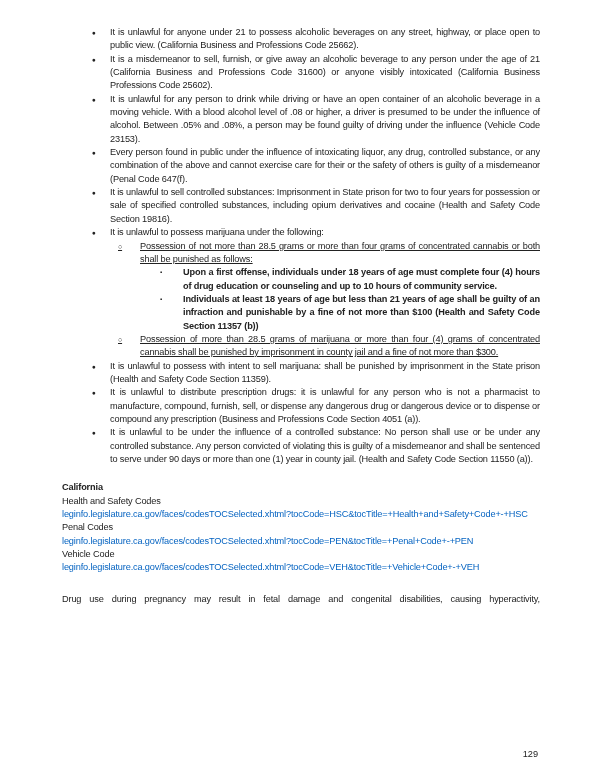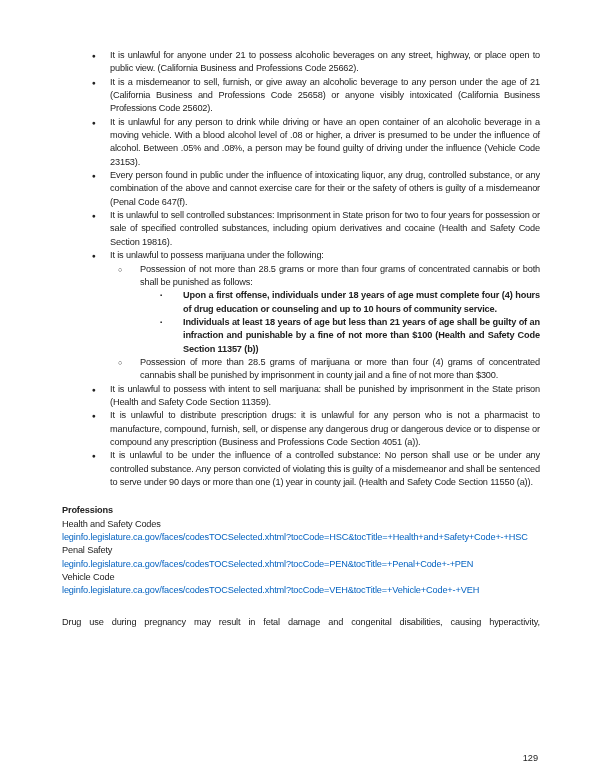--- a/index.html
+++ b/index.html
@@ -11,67 +11,66 @@
     font-size: 9.2px;
     letter-spacing: -0.15px;
     line-height: 13.35px;
     color: #222222;
     overflow: hidden;
   }
   .page {
     position: absolute; inset: 0;
     padding: 26px 60px 0 62px;
     background: #ffffff;
-    margin-top: 23px;
   }
   .li { display: flex; align-items: flex-start; }
   .li .text { flex: 1; text-align: justify; }
   .marker { display: inline-block; line-height: 13.35px; }
   .lvl1 { padding-left: 30px; }
   .lvl1 .marker { width: 18px; font-size: 6.5px; }
-  .lvl2 { padding-left: 56px; }
+  .lvl2 { padding-left: 56px; text-decoration: underline; }
   .lvl2 .marker { width: 22px; font-size: 7px; }
   .lvl3 { padding-left: 98px; font-weight: bold; }
   .lvl3 .marker { width: 23px; font-size: 6px; }
   .refs { margin-top: 15px; }
   .refs-heading { font-weight: bold; }
   .ref-label { }
   .ref-link {
     display: block;
     color: #0563C1;
     word-break: break-all;
     cursor: pointer;
   }
   .closing {
     margin-top: 18px;
     text-align: justify;
     text-align-last: justify;
   }
   .page-number {
     position: absolute;
-    top: 729px;
+    top: 748px;
     right: 62px;
     letter-spacing: 0;
   }
 </style>
 </head>
 <body>
 
 <div class="page">
 
   <div>
 
     <div class="li lvl1">
       <span class="marker">●</span>
       <span class="text">It is unlawful for anyone under 21 to possess alcoholic beverages on any street, highway, or place open to public view. (California Business and Professions Code 25662).</span>
     </div>
 
     <div class="li lvl1">
       <span class="marker">●</span>
-      <span class="text">It is a misdemeanor to sell, furnish, or give away an alcoholic beverage to any person under the age of 21 (California Business and Professions Code 25658) or anyone visibly intoxicated (California Business Professions Code 25602).</span>
+      <span class="text">It is a misdemeanor to sell, furnish, or give away an alcoholic beverage to any person under the age of 21 (California Business and Professions Code 31600) or anyone visibly intoxicated (California Business Professions Code 25602).</span>
     </div>
 
     <div class="li lvl1">
       <span class="marker">●</span>
       <span class="text">It is unlawful for any person to drink while driving or have an open container of an alcoholic beverage in a moving vehicle. With a blood alcohol level of .08 or higher, a driver is presumed to be under the influence of alcohol. Between .05% and .08%, a person may be found guilty of driving under the influence (Vehicle Code 23153).</span>
     </div>
 
     <div class="li lvl1">
       <span class="marker">●</span>
       <span class="text">Every person found in public under the influence of intoxicating liquor, any drug, controlled substance, or any combination of the above and cannot exercise care for their or the safety of others is guilty of a misdemeanor (Penal Code 647(f).</span>
@@ -119,26 +118,26 @@
     </div>
 
     <div class="li lvl1">
       <span class="marker">●</span>
       <span class="text">It is unlawful to be under the influence of a controlled substance: No person shall use or be under any controlled substance. Any person convicted of violating this is guilty of a misdemeanor and shall be sentenced to serve under 90 days or more than one (1) year in county jail. (Health and Safety Code Section 11550 (a)).</span>
     </div>
 
   </div>
 
   <div class="refs">
-    <div class="refs-heading">Professions</div>
+    <div class="refs-heading">California</div>
 
     <div class="ref-label">Health and Safety Codes</div>
     <a class="ref-link">leginfo.legislature.ca.gov/faces/codesTOCSelected.xhtml?tocCode=HSC&amp;tocTitle=+Health+and+Safety+Code+-+HSC</a>
 
-    <div class="ref-label">Penal Safety</div>
+    <div class="ref-label">Penal Codes</div>
     <a class="ref-link">leginfo.legislature.ca.gov/faces/codesTOCSelected.xhtml?tocCode=PEN&amp;tocTitle=+Penal+Code+-+PEN</a>
 
     <div class="ref-label">Vehicle Code</div>
     <a class="ref-link">leginfo.legislature.ca.gov/faces/codesTOCSelected.xhtml?tocCode=VEH&amp;tocTitle=+Vehicle+Code+-+VEH</a>
   </div>
 
   <p class="closing">Drug use during pregnancy may result in fetal damage and congenital disabilities, causing hyperactivity,</p>
 
   <div class="page-number">129</div>
 

